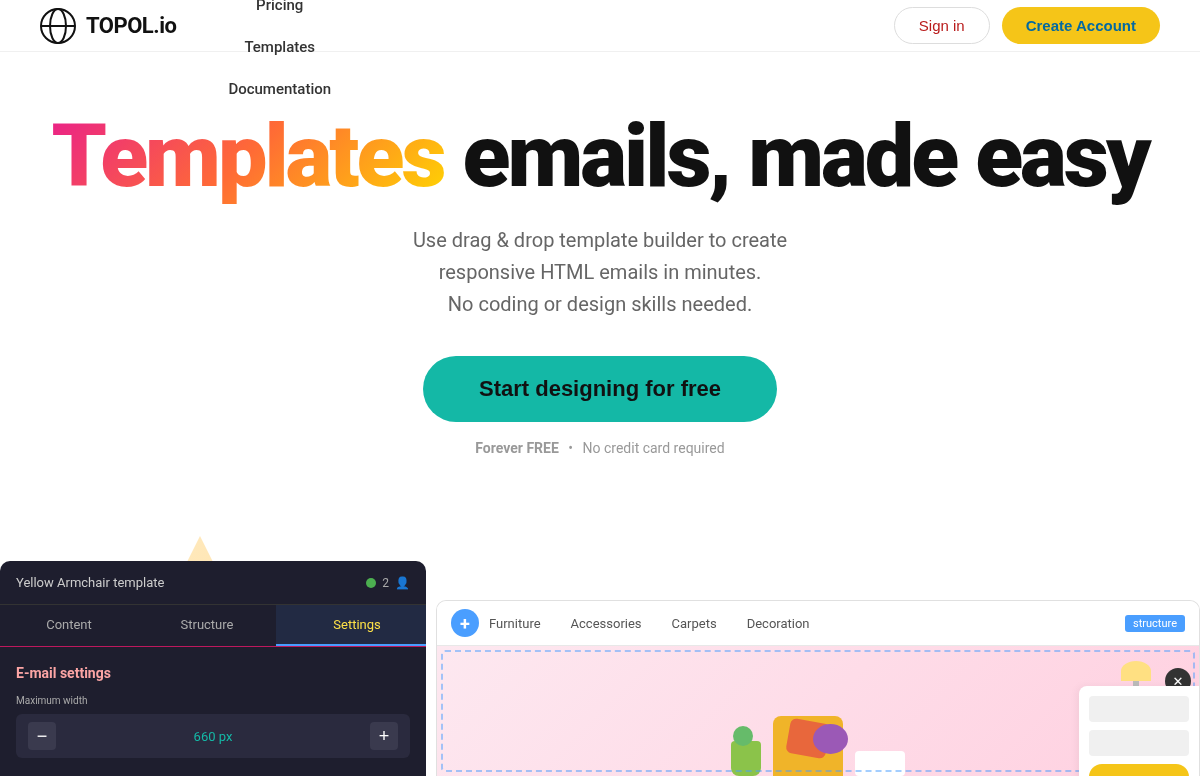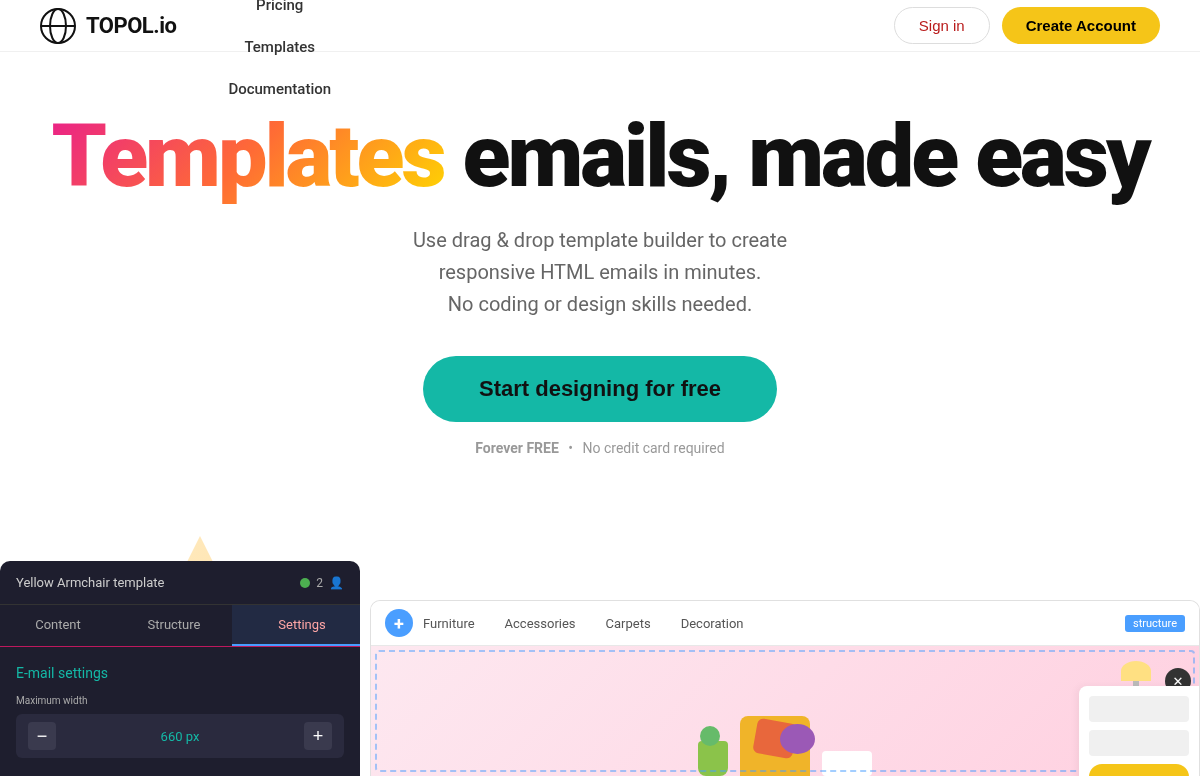--- a/index.html
+++ b/index.html
@@ -83,21 +83,21 @@
       color: #b91c1c;
       cursor: pointer;
     }
     .btn-create {
       padding: 10px 24px;
       border: none;
       border-radius: 50px;
       background: #f5c518;
       font-size: 15px;
       font-weight: 700;
-      color: #000000;
+      color: #0369a1;
       cursor: pointer;
     }
 
     
     .hero {
       text-align: center;
       padding: 60px 40px 30px;
       position: relative;
     }
     .hero-title {
@@ -157,21 +157,21 @@
       position: absolute;
       bottom: 0;
       left: 0;
       right: 0;
       display: flex;
       align-items: flex-end;
     }
 
     
     .editor-panel {
-      width: 360px;
+      width: 426px;
       background: #1e1e2e;
       border-radius: 10px 10px 0 0;
       padding: 0;
       flex-shrink: 0;
       z-index: 5;
       color: #fff;
     }
     .editor-header {
       display: flex;
       align-items: center;
@@ -209,32 +209,32 @@
     .editor-tab {
       flex: 1;
       text-align: center;
       padding: 12px 8px;
       font-size: 13px;
       color: #aaa;
       cursor: pointer;
       border-bottom: 2px solid transparent;
     }
     .editor-tab.active {
-      color: #fca5a5;
+      color: #fde047;
       border-bottom: 2px solid #4a9eff;
       background: rgba(74,158,255,0.1);
       padding-left: 20px;
     }
     .editor-body {
       padding: 18px 16px;
     }
     .editor-section-title {
       font-size: 14px;
-      font-weight: 400;
-      color: #14b8a6;
+      font-weight: 700;
+      color: #fca5a5;
       margin-bottom: 14px;
     }
     .editor-field-label {
       font-size: 10px;
       color: #aaa;
       margin-bottom: 8px;
     }
     .editor-field-row {
       display: flex;
       align-items: center;

